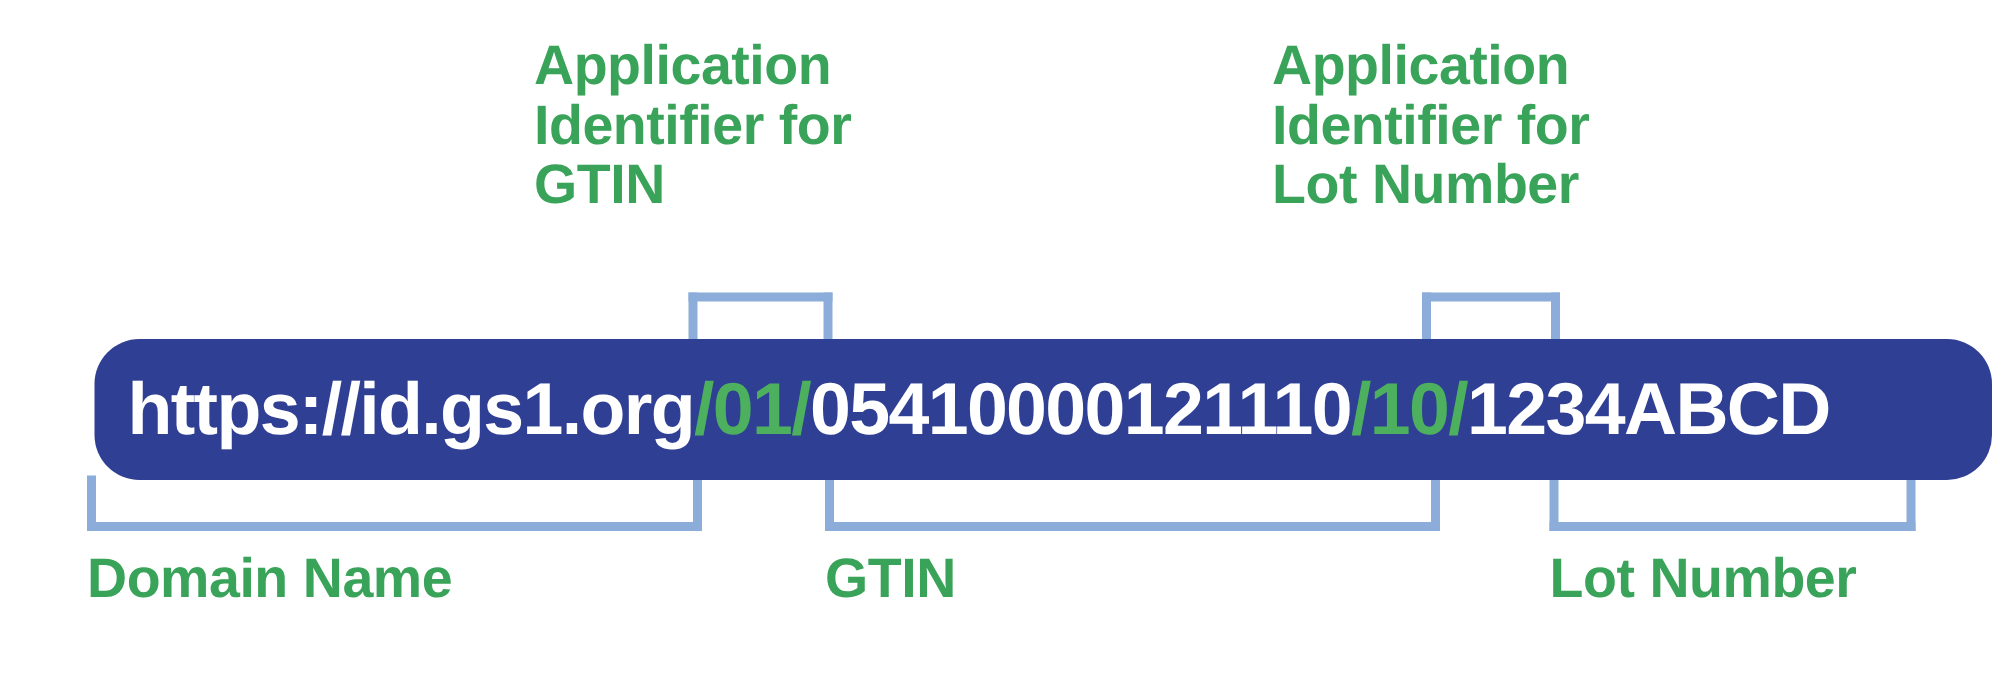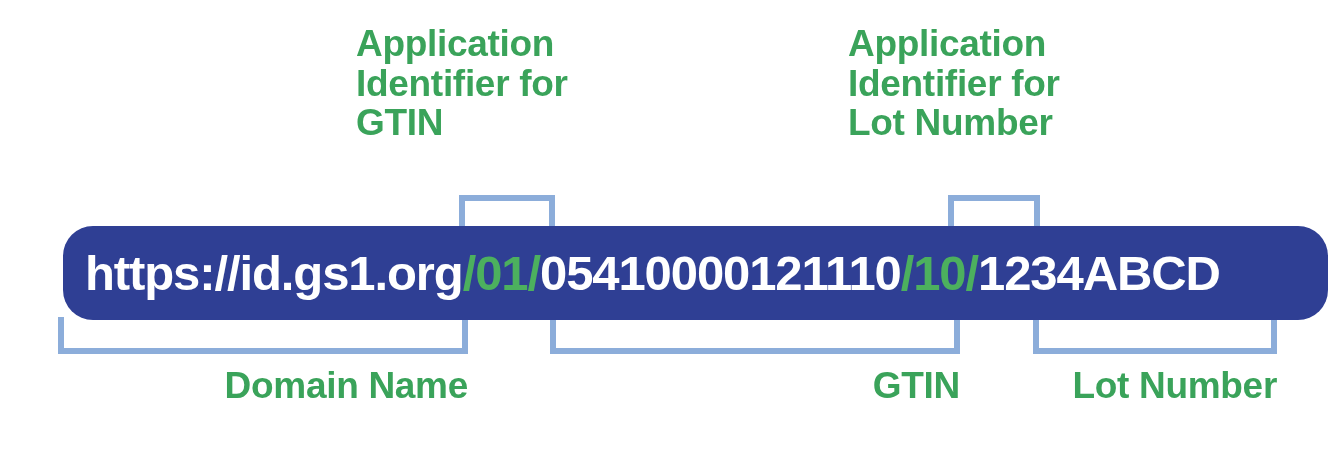--- a/index.html
+++ b/index.html
@@ -91,21 +91,21 @@
     white-space: nowrap;
     line-height: 1;
   }
   #url-text .ai {
     color: #4cb05e;
   }
 
   
   .bottom-label {
     position: absolute;
-    text-align: right;
+    text-align: left;
     color: #3aa35a;
     font-weight: 700;
     font-size: 37px;
     line-height: 1.05;
     letter-spacing: -0.3px;
     font-family: "Liberation Sans", sans-serif;
   }
   #label-domain { left: 58px;   top: 367px; width: 410px; }
   #label-gtin   { left: 550px;  top: 367px; width: 410px; }
   #label-lot    { left: 1033px; top: 367px; width: 244px; }

